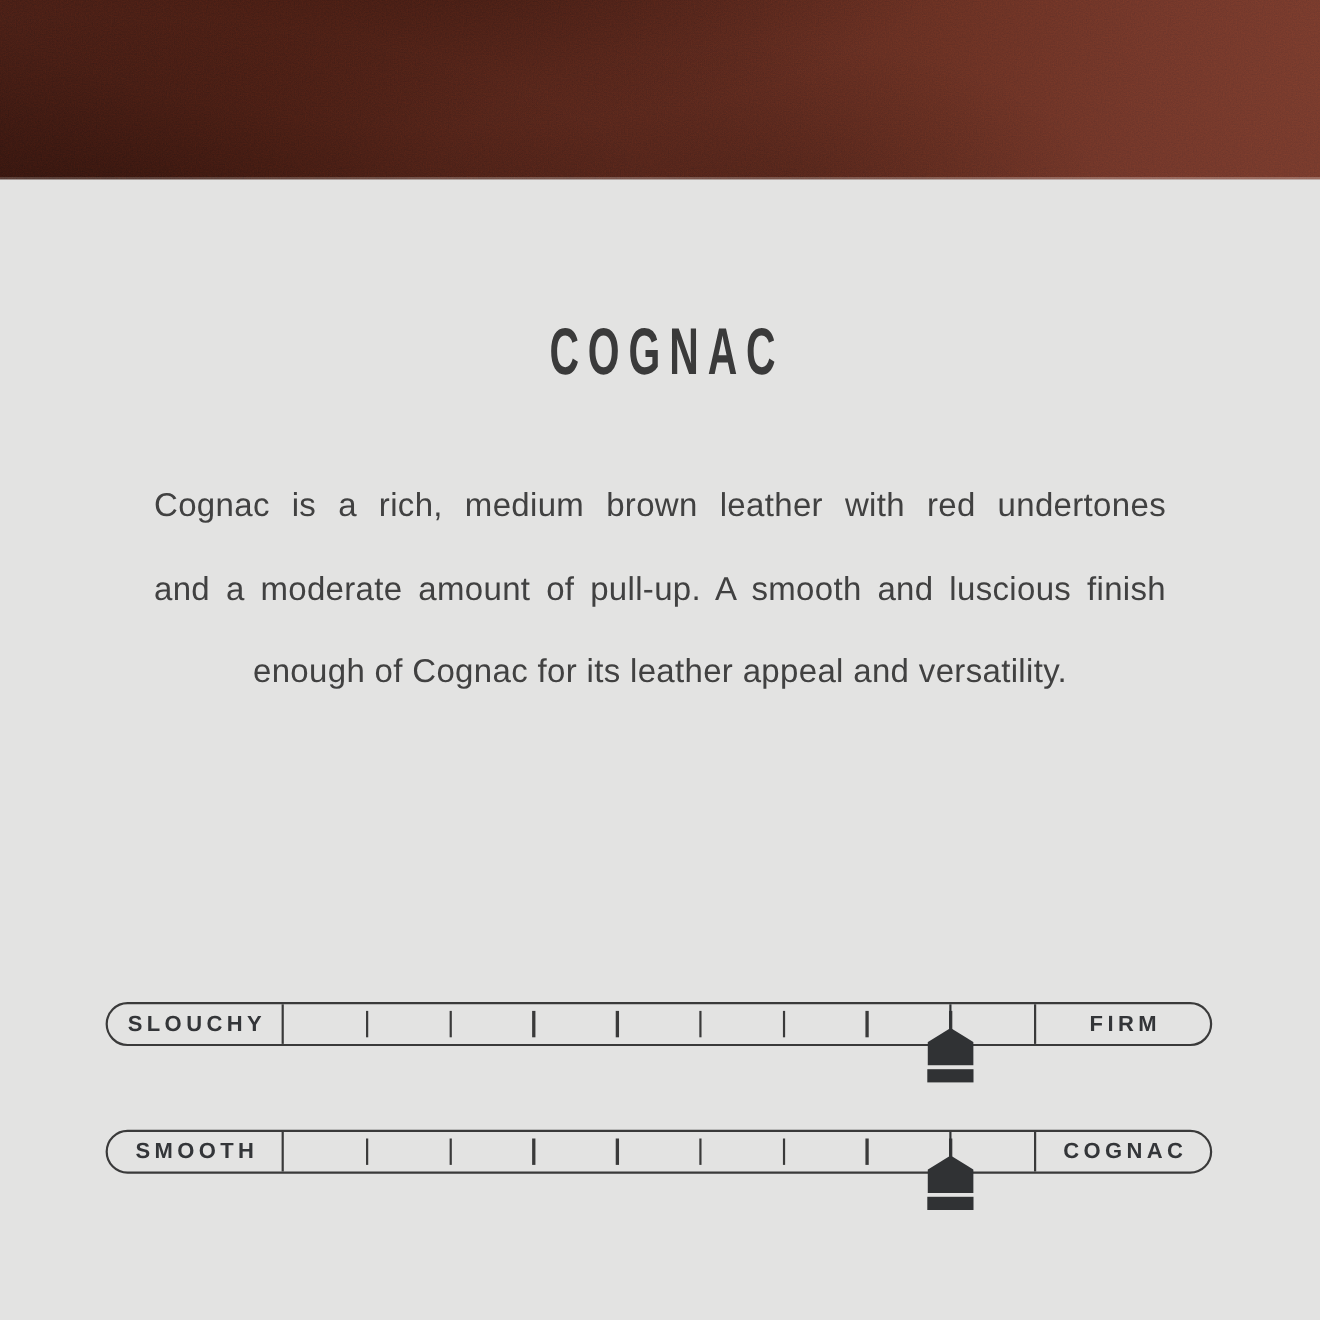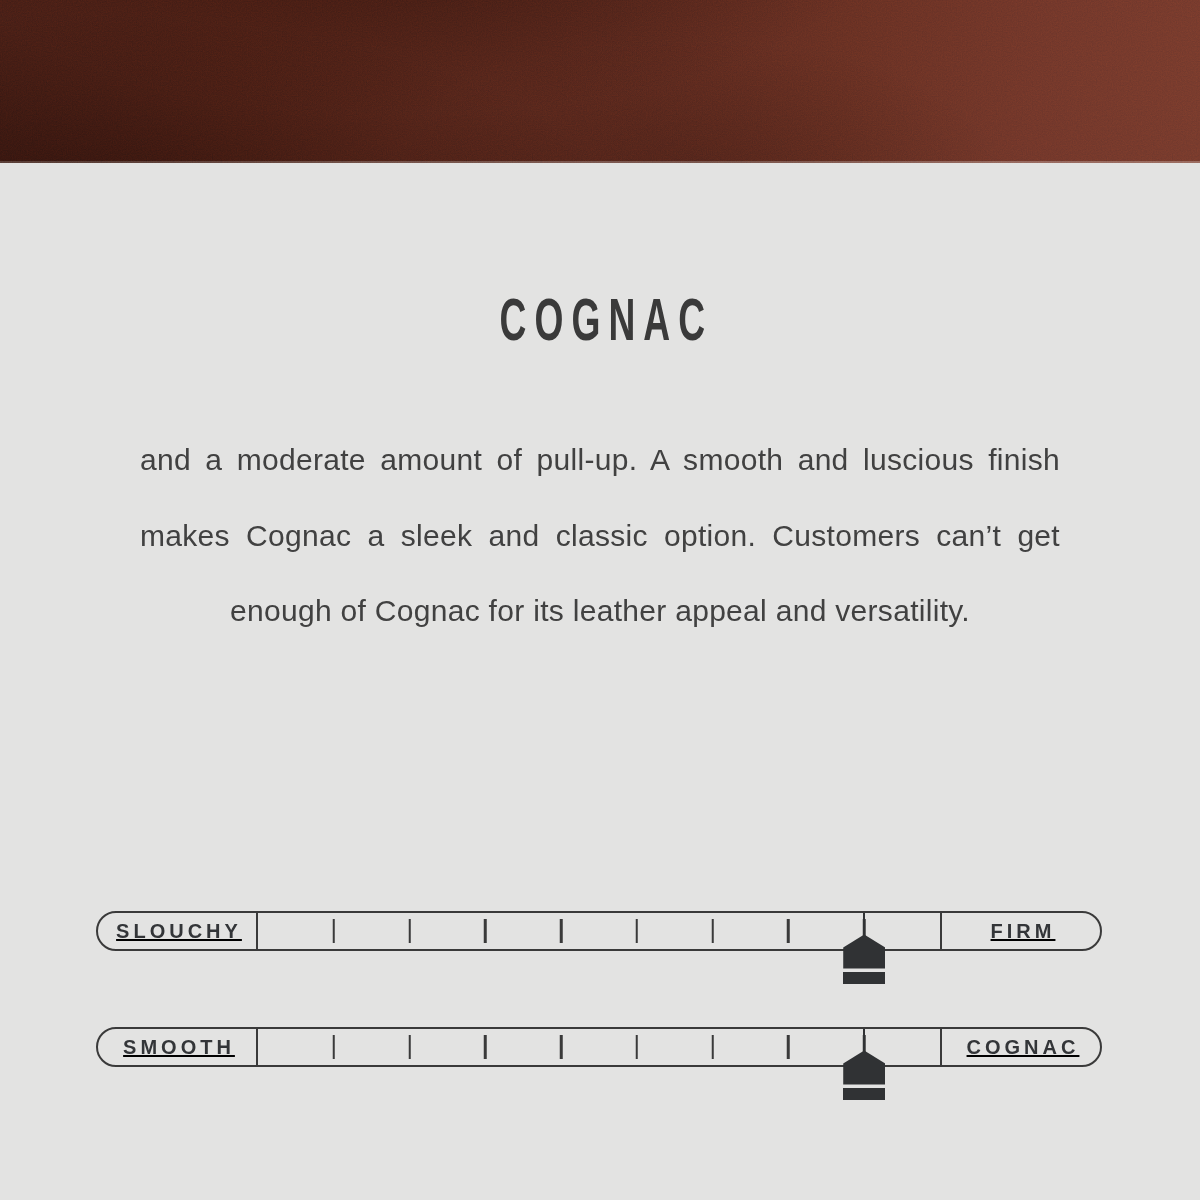--- a/index.html
+++ b/index.html
@@ -87,21 +87,20 @@
     background: transparent;
   }
   .scale-1 { top: 911px; }
   .scale-2 { top: 1027px; }
   .scale-cap {
     width: 160px;
     flex: 0 0 160px;
     display: flex;
     align-items: center;
     justify-content: center;
-    text-decoration: underline;
   }
   .scale-cap-left  { border-right: 2.5px solid #3a3a3a; }
   .scale-cap-right { border-left: 2.5px solid #3a3a3a; text-align: right; }
   .scale-label {
     font-size: 20px;
     font-weight: 700;
     letter-spacing: 4px;
     margin-right: -4px;
     color: #333538;
     white-space: nowrap;
@@ -159,22 +158,22 @@
                   0 0 0 0 0.22
                   0.9 0 0 0 -0.12"></feColorMatrix>
       </filter>
       <rect width="1200" height="163" filter="url(#leatherNoise)"></rect>
     </svg>
   </div>
 
   <h1 class="title"><span class="squeeze">COGNAC</span></h1>
 
   <div class="paragraph">
+    <div class="line line-justify">Cognac is a rich, medium brown leather with red undertones</div>
     <div class="line line-justify">and a moderate amount of pull-up. A smooth and luscious finish</div>
-    <div class="line line-justify">makes Cognac a sleek and classic option. Customers can’t get</div>
     <div class="line line-center">enough of Cognac for its leather appeal and versatility.</div>
   </div>
 
   <div class="scale scale-1">
     <div class="scale-cap scale-cap-left">
       <span class="scale-label">SLOUCHY</span>
     </div>
     <div class="scale-track">
         <div class="tick" style="left: 11.1111%;"></div>
         <div class="tick" style="left: 22.2222%;"></div>

